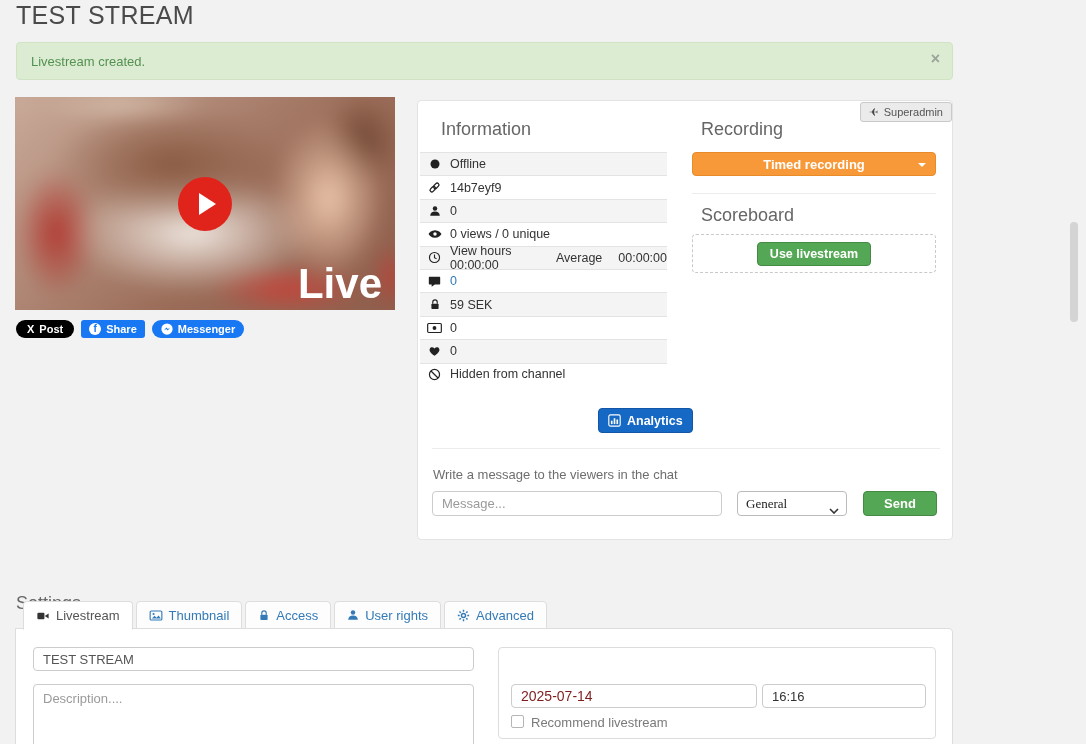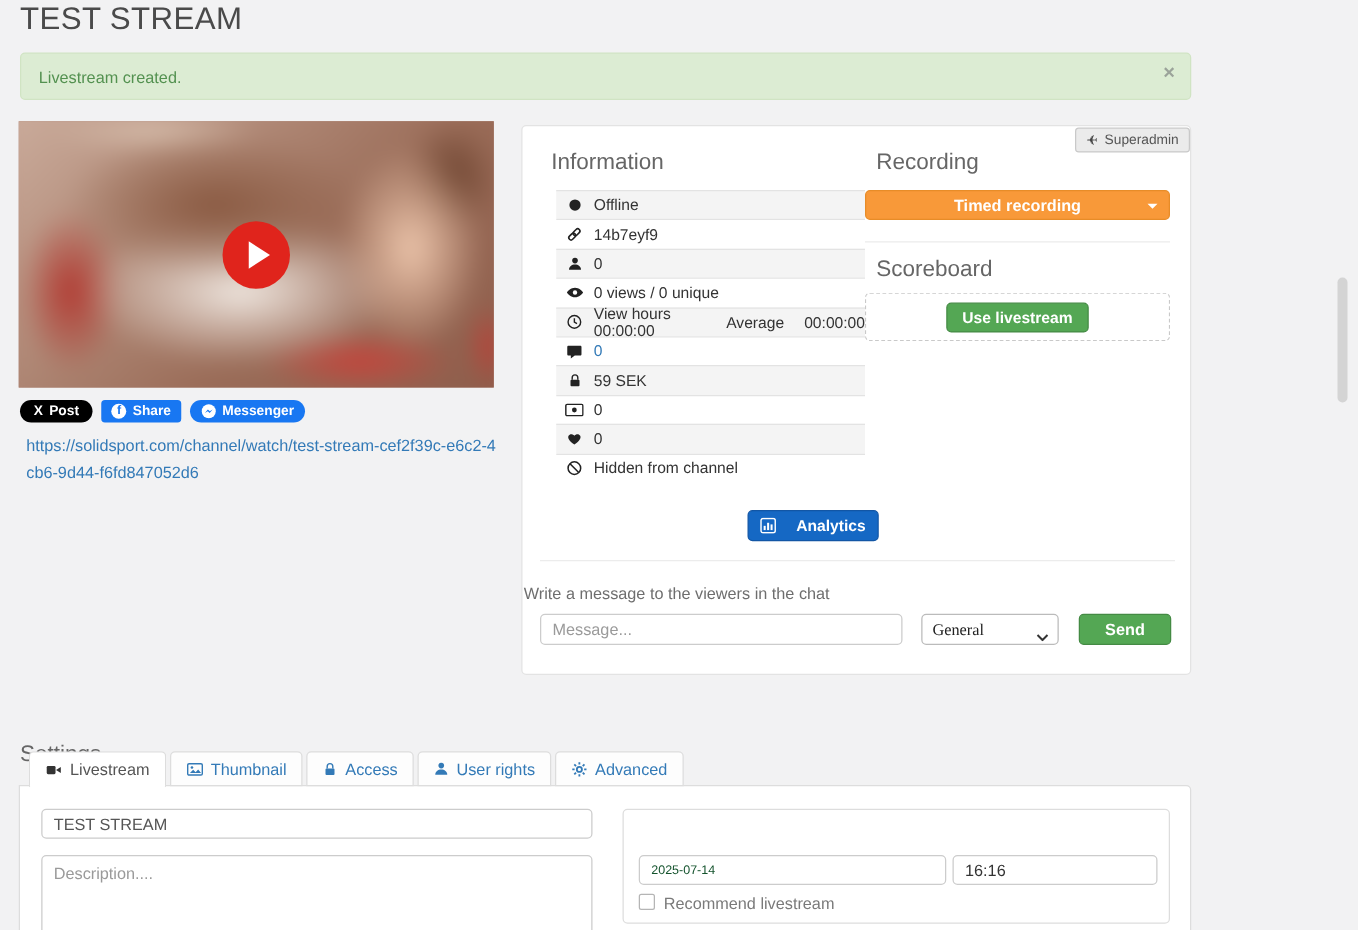--- a/index.html
+++ b/index.html
@@ -56,47 +56,47 @@
   .superadmin { position:absolute; top:1px; right:0px; height:20px; display:flex; align-items:center; gap:5px;
                 background:#ebebeb; border:1px solid #c9c9c9; border-radius:3px; padding:0 8px;
                 font-size:11px; color:#555; cursor:pointer; }
   .plane { display:inline-block; transform:scaleX(-1); font-size:11px; color:#444; }
 
   .section-heading { font-size:18px; font-weight:300; color:#666; }
   .info-heading { position:absolute; left:23px; top:18px; }
   .rec-heading  { position:absolute; left:283px; top:18px; }
   .score-heading{ position:absolute; left:283px; top:104px; }
 
-  .info-table { position:absolute; left:27px; top:51px; width:247px; }
+  .info-table { position:absolute; left:2px; top:51px; width:247px; }
   .info-row { display:flex; align-items:center; gap:8px; height:23.4px; padding-left:7px;
               font-size:12.5px; color:#333; border-top:1px solid #e3e3e3; }
   .info-row:nth-child(odd) { background:#f4f4f4; }
   .info-row:last-child { border-bottom:1px solid #e3e3e3; border-bottom-color:transparent; }
   .info-row .ic { display:inline-flex; width:15px; justify-content:center; color:#222; flex:none; }
   .val-link { color:#337ab7; cursor:pointer; }
   .avg-label { margin-left:14px; }
   .avg-value { margin-left:8px; }
 
-  .btn-analytics { position:absolute; left:180px; top:307px; height:25px; display:inline-flex; align-items:center; gap:16px;
+  .btn-analytics { position:absolute; left:180px; top:307px; height:25px; display:inline-flex; align-items:center; gap:6px;
                    padding:0 9px; background:#1568c4; border:1px solid #1256a5; border-radius:4px;
                    color:#fff; font-size:12.5px; font-weight:600; cursor:pointer; }
 
   .btn-recording { position:absolute; left:274px; top:51px; width:244px; height:24px; background:#f89939;
                    border:1px solid #e78c28; border-radius:4px; color:#fff; font-size:13px; font-weight:700;
                    display:flex; align-items:center; justify-content:center; cursor:pointer; }
   .rec-caret { position:absolute; right:9px; top:10px; width:0; height:0;
                border-left:4px solid transparent; border-right:4px solid transparent; border-top:4px solid #fff; }
   .hr-rec { position:absolute; left:274px; top:92px; width:244px; border-top:1px solid #ececec; }
   .score-box { position:absolute; left:274px; top:133px; width:244px; height:39px; border:1px dashed #c9c9c9;
                border-radius:4px; display:flex; align-items:center; justify-content:center; }
   .btn-scoreboard { height:24px; padding:0 12px; background:#54a754; border:1px solid #448a44; border-radius:4px;
                     color:#fff; font-size:12.5px; font-weight:600; display:inline-flex; align-items:center; cursor:pointer; }
 
   .hr-chat { position:absolute; left:14px; top:347px; width:508px; border-top:1px solid #ececec; }
-  .chat-label { position:absolute; left:1px; top:366px; font-size:13px; color:#6e6e6e; }
+  .chat-label { position:absolute; left:15px; top:366px; font-size:13px; color:#6e6e6e; }
   .chat-input { position:absolute; left:14px; top:390px; width:290px; height:25px; border:1px solid #ccc;
                 border-radius:4px; padding:0 9px; font-size:13px; color:#555; font-family:"Liberation Sans",sans-serif; }
   .chat-input::placeholder { color:#9a9a9a; }
   .chat-select-wrap { position:absolute; left:319px; top:390px; width:110px; height:25px; }
   .chat-select { width:100%; height:100%; border:1px solid #bbb; border-radius:4px; font-size:13px; color:#222;
                  padding:0 8px; appearance:none; -webkit-appearance:none; background:#fff; font-family:Liberation Serif, serif; }
   .select-chevron { position:absolute; right:8px; top:9px; pointer-events:none; }
   .btn-send { position:absolute; left:445px; top:390px; width:74px; height:25px; background:#54a754;
               border:1px solid #448a44; border-radius:4px; color:#fff; font-size:13px; font-weight:600; cursor:pointer; }
 
@@ -118,21 +118,21 @@
                    font-family:"Liberation Sans",sans-serif; }
   .desc-textarea::placeholder { color:#9a9a9a; }
 
   .publish-panel { position:absolute; left:482px; top:18px; width:438px; height:92px; border:1px solid #ddd; border-radius:4px; }
   .publish-header { height:28px; display:flex; align-items:center; justify-content:space-between;
                     padding:0 10px 0 12px; border-bottom:1px solid #eaeaea; }
   .publish-label { font-size:13px; font-style:italic; color:#555; }
   .checkbox-checked { width:14px; height:14px; background:#1673e6; border-radius:2.5px; position:relative; cursor:pointer; }
   .checkbox-checked::after { content:"✓"; position:absolute; left:2.5px; top:0.5px; color:#fff; font-size:10px; font-weight:700; }
   .date-input { position:absolute; left:12px; top:36px; width:246px; height:24px; border:1px solid #ccc;
-                border-radius:4px; padding:0 9px; font-size:10px; color:#14532d; font-family:"Liberation Sans",sans-serif; }
+                border-radius:4px; padding:0 9px; font-size:14px; color:#7f1d1d; font-family:"Liberation Sans",sans-serif; }
   .time-input { position:absolute; left:263px; top:36px; width:164px; height:24px; border:1px solid #ccc;
                 border-radius:4px; padding:0 9px; font-size:13px; color:#333; font-family:"Liberation Sans",sans-serif; }
   .recommend-row { position:absolute; left:12px; top:67px; display:flex; gap:7px; }
   .checkbox-empty { width:13px; height:13px; background:#fff; border:1px solid #b5b5b5; border-radius:2px; cursor:pointer; }
   .recommend-label { font-size:13px; color:#7a7a7a; }
 
   .scrollbar { position:absolute; left:1070px; top:222px; width:8px; height:100px; background:#c9c9c9;
                border-radius:4px; opacity:.75; cursor:pointer; }
 </style>
 </head>
@@ -143,41 +143,41 @@
   <h1 class="page-title">TEST STREAM</h1>
 
   <div class="alert">
     <span class="alert-text">Livestream created.</span>
     <span class="alert-close">×</span>
   </div>
 
   <div class="video">
     <div class="video-art"></div>
     <div class="play-button"></div>
+    <div class="live-badge">Live</div>
   </div>
 
   <div class="social-row">
     <span class="btn-post">
       <span class="x-logo">X</span>
       <span>Post</span>
     </span>
     <span class="btn-share">
       <span class="fb-circle">f</span>
       <span>Share</span>
     </span>
     <span class="btn-messenger">
       <svg viewBox="0 0 16 16" width="12" height="12">
           <circle cx="8" cy="8" r="7.5" fill="#fff"></circle>
           <path d="M3.8 9.9L7.1 6.1l2 1.8 3.1-1.7-3.3 3.7-1.9-1.8z" fill="#1877f2"></path>
         </svg>
       <span>Messenger</span>
     </span>
   </div>
 
-  <div class="stream-url">https://solidsport.com/channel/watch/test-stream-cef2f39c-e6c2-4cb6-9d44-f6fd847052d6</div>
 
   <div class="card">
     <div class="superadmin">
       <span class="plane">✈</span>
       <span>Superadmin</span>
     </div>
 
     <div class="section-heading info-heading">Information</div>
 
     <div class="info-table">

